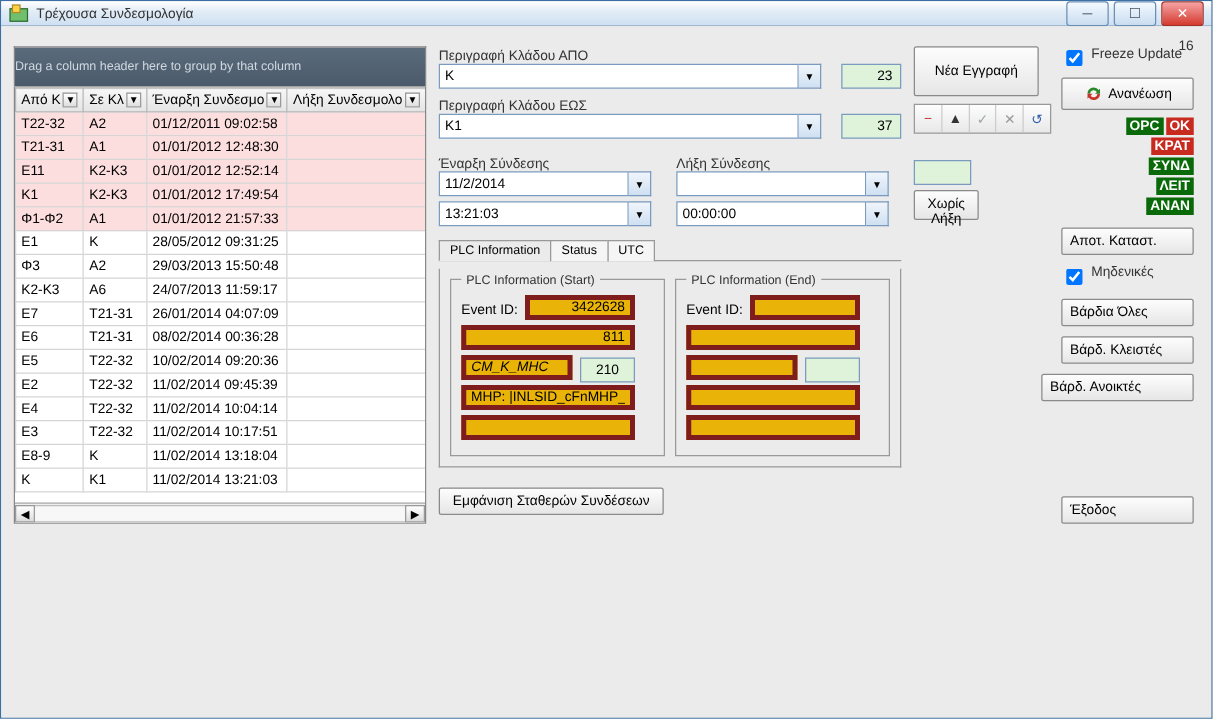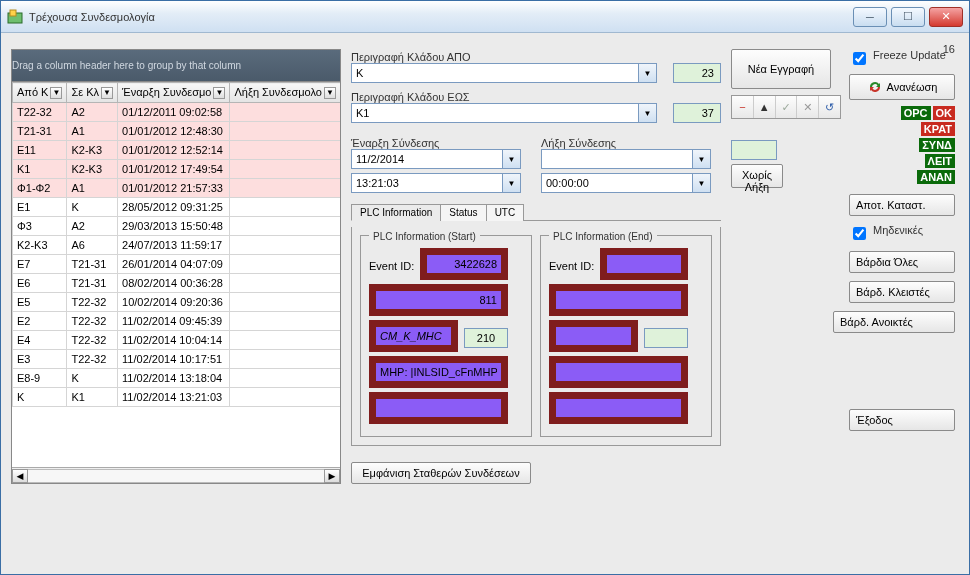--- a/index.html
+++ b/index.html
@@ -1,18 +1,18 @@
 <!DOCTYPE html>
 <html><head>
 <meta charset="utf-8">
 <style>
 *{box-sizing:border-box;font-family:Tahoma,Arial,sans-serif;font-size:11px}
 body{margin:0;background:#6b8ba4;overflow:hidden}
 .window{width:970px;height:575px;background:#ebebeb;display:flex;flex-direction:column;border:1px solid #3a6ea5}
-.titlebar{height:32px;background:linear-gradient(#fff,#e3edf7 40%,#cfe0f2);display:flex;align-items:center;padding:0 6px;border-bottom:1px solid #a0b8d0}
+.titlebar{height:20px;background:linear-gradient(#fff,#e3edf7 40%,#cfe0f2);display:flex;align-items:center;padding:0 6px;border-bottom:1px solid #a0b8d0}
 .titlebar .ticon{width:16px;height:16px;margin-right:6px;display:flex;align-items:center;justify-content:center}
 .titlebar .title{flex:1;color:#333}
 .winbtns{display:flex;gap:4px}
 .winbtn{width:34px;height:20px;border:1px solid #6a8fb5;border-radius:3px;background:linear-gradient(#f4f9ff,#c9ddf0);display:flex;align-items:center;justify-content:center;color:#456}
 .winbtn.close{background:linear-gradient(#f5a3a3,#d43a2f);border-color:#a03028;color:#fff}
 .client{flex:1;background:#ebebeb;position:relative;padding:6px 10px 6px 10px}
 .topcount{position:absolute;top:10px;right:14px;color:#333}
 .tabs{display:flex;border-bottom:1px solid #999;margin-top:6px}
 .tab{padding:3px 10px;border:1px solid #999;border-bottom:none;background:#f5f5f5;margin-right:-1px;position:relative;top:1px}
 .tab.active{background:#ebebeb;border-bottom:1px solid #ebebeb}
@@ -35,21 +35,21 @@
 .combo input{flex:1;height:20px;border:1px solid #7a9ac0;padding:2px 4px;background:#fff}
 .combo .dbtn{width:18px;height:20px;border:1px solid #7a9ac0;border-left:none;background:linear-gradient(#f0f5fb,#cfe0f2);display:flex;align-items:center;justify-content:center;font-size:8px}
 .numbox{width:48px;height:20px;border:1px solid #7a9ac0;background:#dff2da;text-align:right;padding:2px 6px;margin-left:10px}
 .row{display:flex;align-items:center;gap:6px}
 .subtabs{display:flex;border-bottom:1px solid #999;margin-top:4px}
 .subtab{padding:2px 8px;border:1px solid #999;border-bottom:none;background:#f5f5f5;margin-right:-1px;position:relative;top:1px;font-size:10px}
 .subtab.active{background:#ebebeb;border-bottom:1px solid #ebebeb}
 .plcwrap{border:1px solid #999;border-top:none;padding:8px;display:flex;gap:8px}
 .fieldset{border:1px solid #999;padding:8px 23px 8px 8px;flex:1}
 .fieldset .legend{position:relative;top:-14px;background:#ebebeb;display:inline-block;padding:0 4px;color:#333;font-size:10px}
-.pinkbox{background:#8b5cf6;border:7px solid #7f1d1d;height:32px;padding:2px 4px;margin-bottom:4px;width:100%}
+.pinkbox{background:#eab308;border:4px solid #7f1d1d;height:20px;padding:2px 4px;margin-bottom:4px;width:100%}
 .pinkboxr{text-align:right}
 .smallgreen{width:44px;background:#dff2da;border:1px solid #7a9ac0;height:20px;text-align:center;padding:2px}
 .btn{border:1px solid #8a8a8a;background:linear-gradient(#fdfdfd,#e6e6e6);padding:4px 10px;border-radius:2px}
 .fullbtn{width:180px;text-align:center;margin-top:10px}
 
 .rightcol{width:230px;display:flex;flex-direction:column;gap:6px;align-items:stretch;padding-left:6px}
 .rtop{display:flex;gap:8px;align-items:flex-start}
 .newentry{width:100px;height:40px}
 .navstrip{display:flex;border:1px solid #999;background:linear-gradient(#fdfdfd,#e8e8e8);height:24px;margin-top:6px}
 .navstrip div{flex:1;border-right:1px solid #ccc;display:flex;align-items:center;justify-content:center;color:#333}

